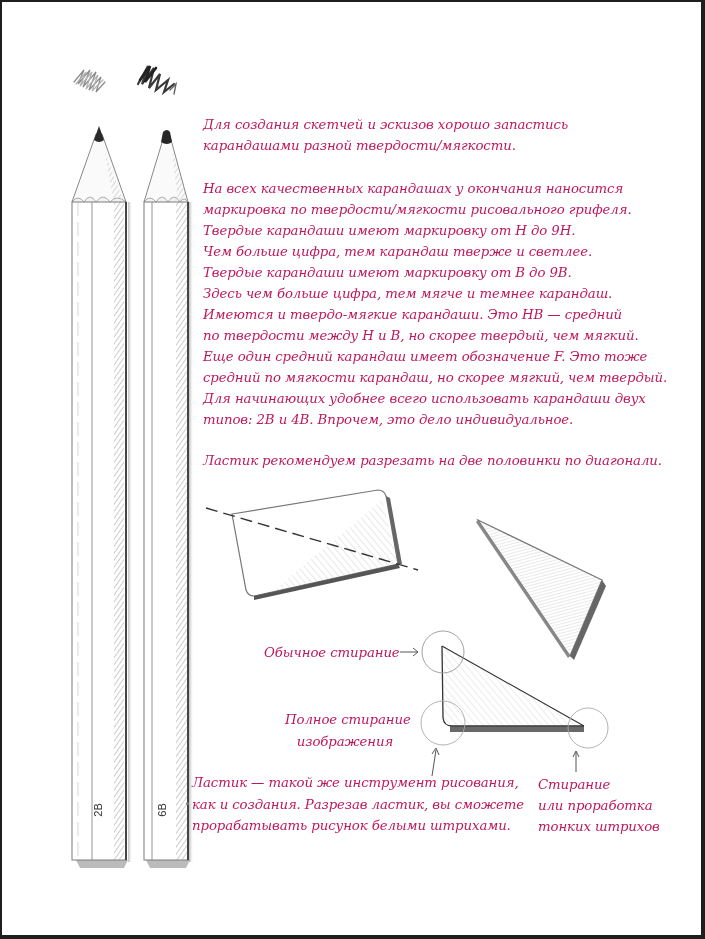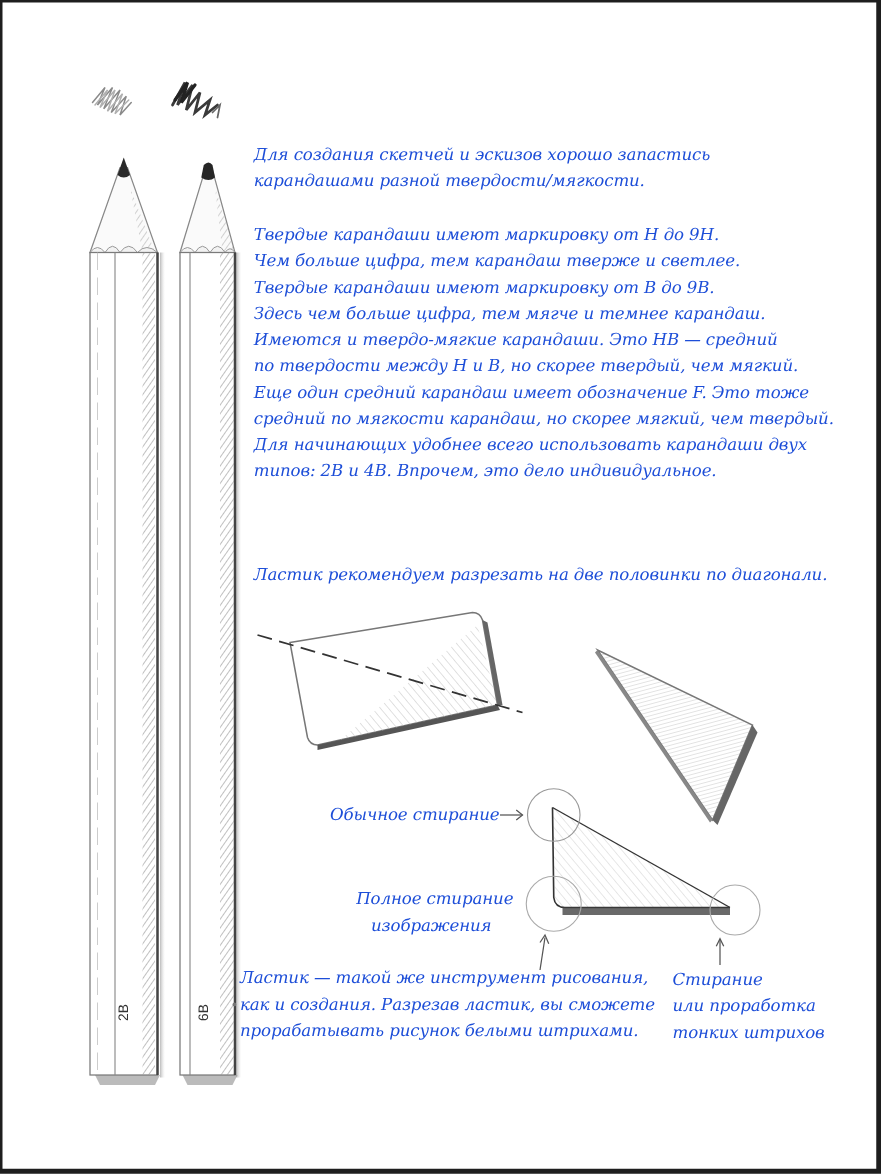--- a/index.html
+++ b/index.html
@@ -10,21 +10,21 @@
     .page {
       position: absolute; left: 2px; top: 2px; width: 699px; height: 933px; background: #ffffff;
       overflow: hidden;
     }
     .scribbles { position: absolute; left: 68px; top: 58px; width: 124px; height: 40px; }
     .title {
       position: absolute; left: 196px; top: 66px; font-family: "Liberation Sans", sans-serif;
       font-weight: bold; font-size: 19.5px; color: #4a4a4a; letter-spacing: 0.4px; margin: 0;
     }
     .hand {
-      font-family: "DejaVu Serif", serif; font-style: italic; color: #1d4ed8;
+      font-family: "DejaVu Serif", serif; font-style: italic; color: #be185d;
       font-size: 13.3px; letter-spacing: -0.1px; white-space: nowrap;
     }
     .para { position: absolute; left: 201px; margin: 0; }
     .para .line { display: block; height: 21px; line-height: 21px; }
     .p1 { top: 112px; }
     .p2 { top: 176px; }
     .p3 { top: 448px; }
     .pencils { position: absolute; left: 68px; top: 118px; width: 130px; height: 760px; }
     .diagram { position: absolute; left: 190px; top: 478px; width: 460px; height: 300px; }
     .label { position: absolute; margin: 0; }
@@ -54,20 +54,22 @@
     </g>
   </svg>
 
 
   <p class="para p1 hand">
     <span class="line">Для создания скетчей и эскизов хорошо запастись</span>
     <span class="line">карандашами разной твердости/мягкости.</span>
   </p>
 
   <p class="para p2 hand">
+    <span class="line">На всех качественных карандашах у окончания наносится</span>
+    <span class="line">маркировка по твердости/мягкости рисовального грифеля.</span>
     <span class="line">Твердые карандаши имеют маркировку от Н до 9Н.</span>
     <span class="line">Чем больше цифра, тем карандаш тверже и светлее.</span>
     <span class="line">Твердые карандаши имеют маркировку от В до 9В.</span>
     <span class="line">Здесь чем больше цифра, тем мягче и темнее карандаш.</span>
     <span class="line">Имеются и твердо-мягкие карандаши. Это НВ — средний</span>
     <span class="line">по твердости между Н и В, но скорее твердый, чем мягкий.</span>
     <span class="line">Еще один средний карандаш имеет обозначение F. Это тоже</span>
     <span class="line">средний по мягкости карандаш, но скорее мягкий, чем твердый.</span>
     <span class="line">Для начинающих удобнее всего использовать карандаши двух</span>
     <span class="line">типов: 2В и 4В. Впрочем, это дело индивидуальное.</span>

